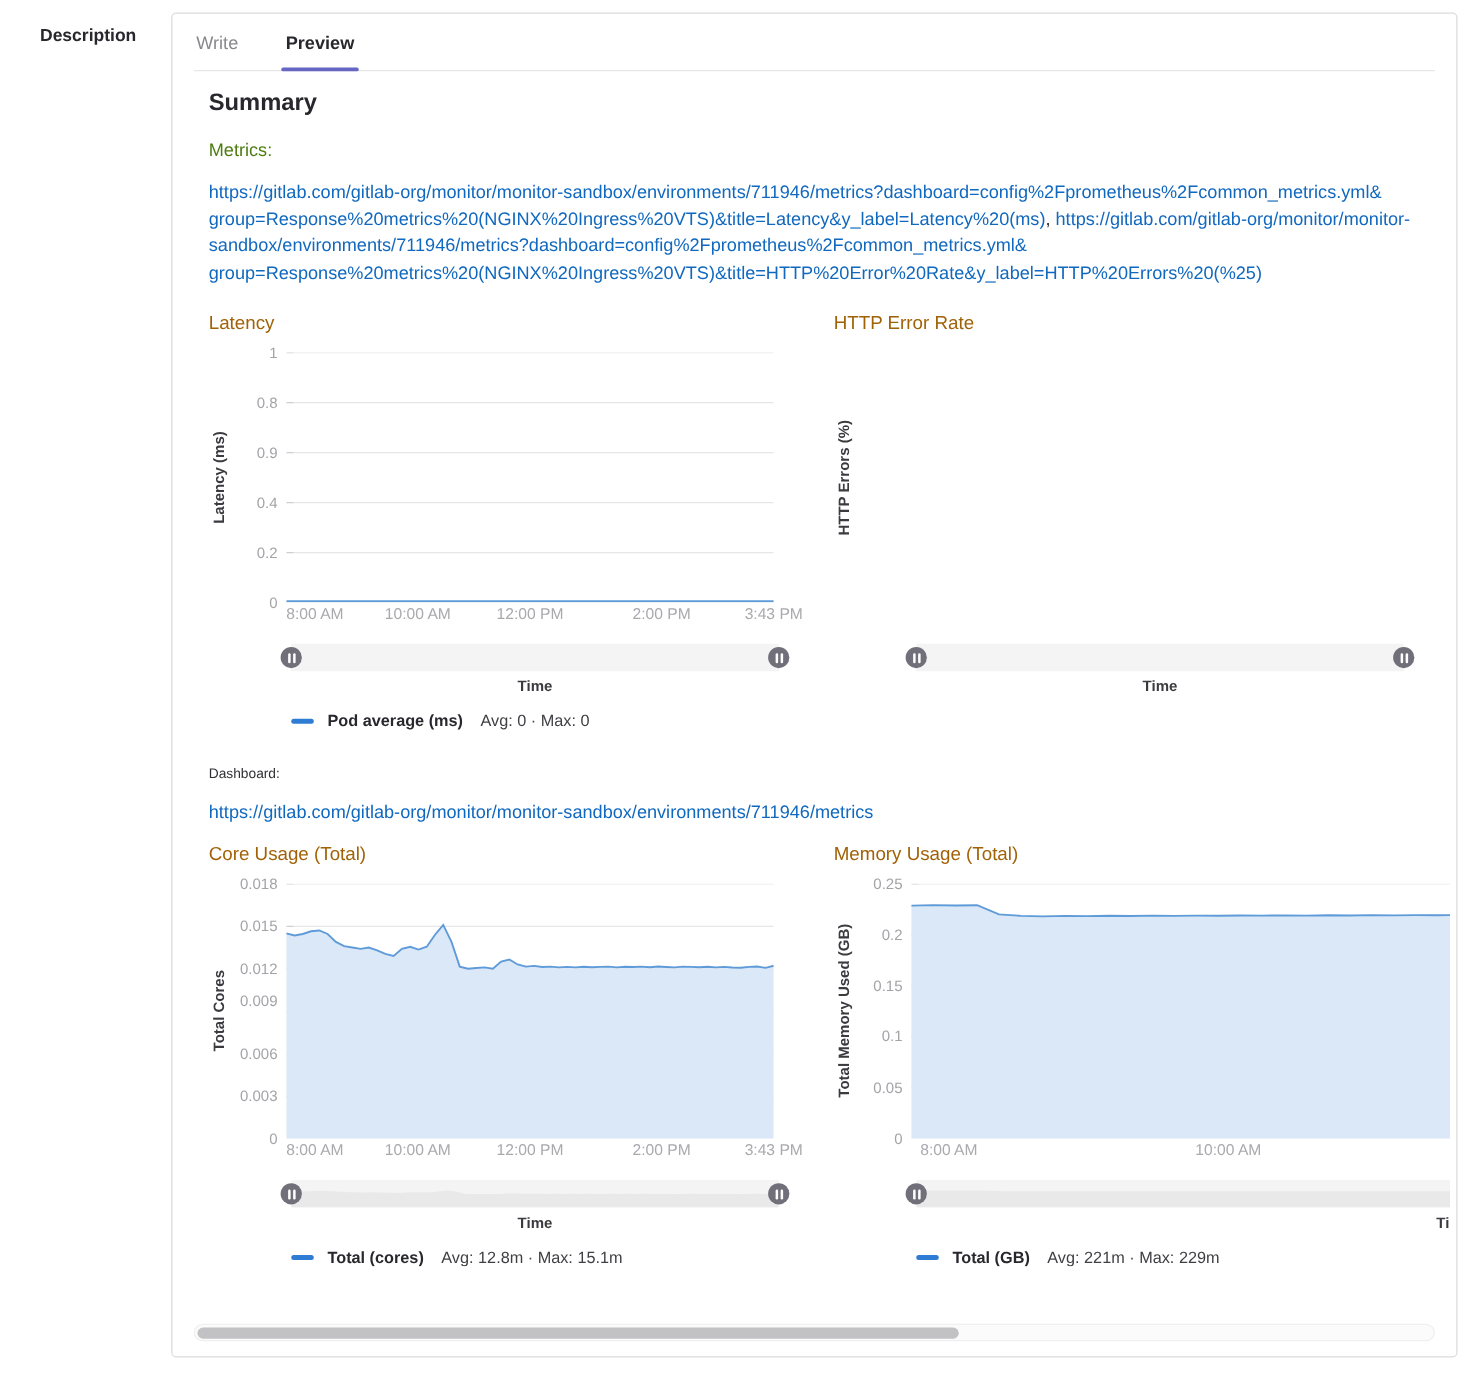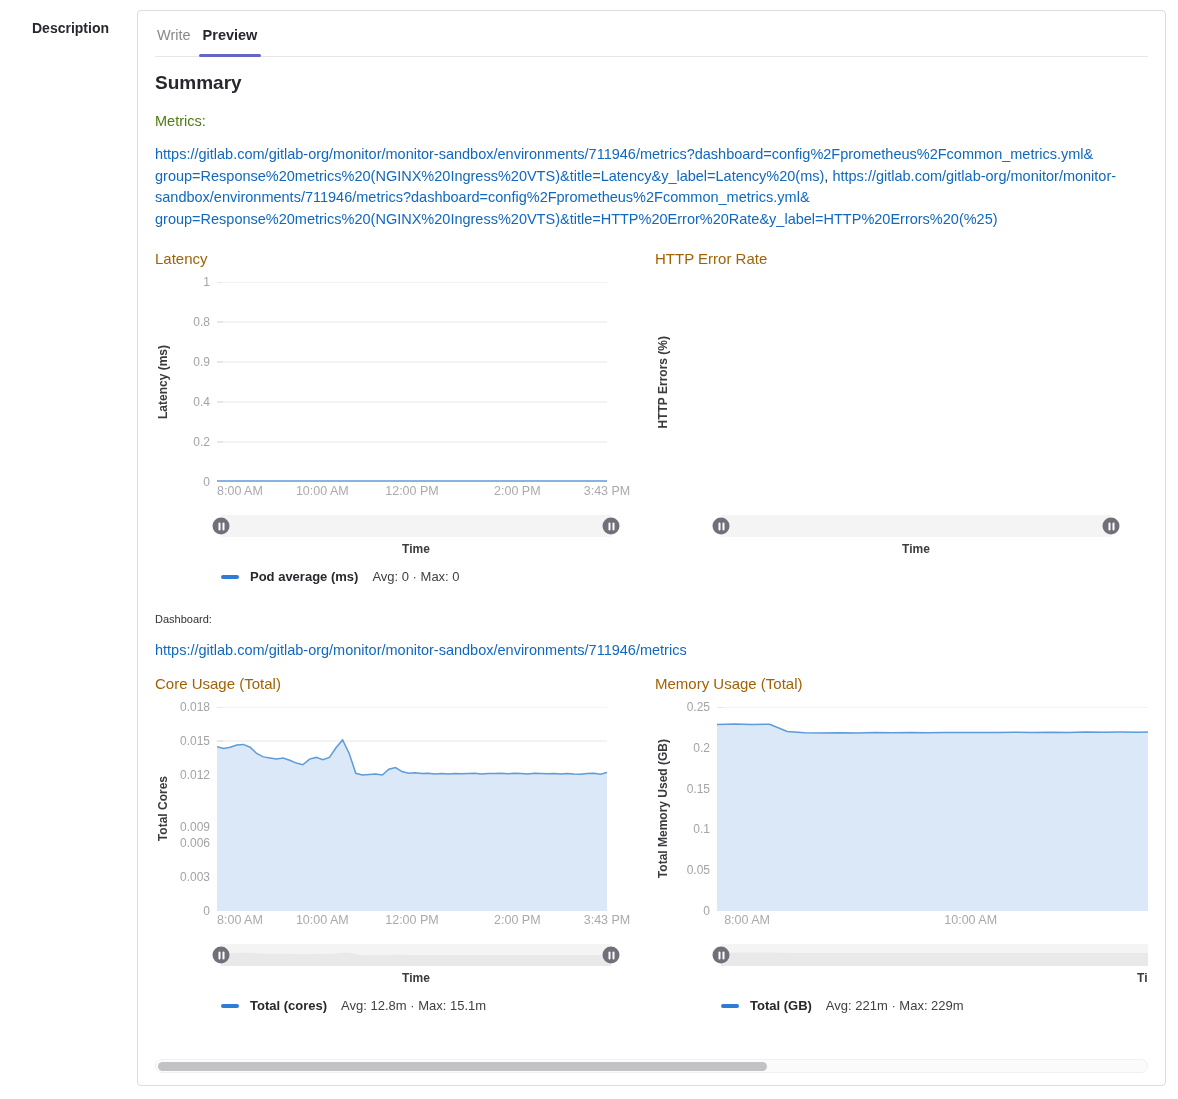--- a/index.html
+++ b/index.html
@@ -1,26 +1,26 @@
 <!DOCTYPE html>
 <html><head>
 <meta charset="utf-8">
 <style>
   * { box-sizing: border-box; margin: 0; padding: 0; }
   html,body { width:1178px; height:1099px; background:#ffffff;
     font-family:"Liberation Sans", sans-serif; color:#28272d; }
   .desc-label { position:absolute; left:32px; top:20px; font-size:14px; font-weight:700; color:#28272d; }
   .panel { position:absolute; left:137px; top:10px; width:1029px; height:1076px;
     border:1px solid #dcdcde; border-radius:4px; background:#fff; padding:8px 17px 0; overflow:hidden; }
-  .tabs { display:flex; gap:12px; padding:8px 2px 13px; border-bottom:1px solid #e7e7ea; }
+  .tabs { display:flex; gap:38px; padding:8px 2px 13px; border-bottom:1px solid #e7e7ea; }
   .tab { font-size:14.5px; color:#89888d; cursor:pointer; }
   .tab.active { color:#28272d; font-weight:700; position:relative; }
   .tab.active::after { content:''; position:absolute; left:-4px; right:-4px; bottom:-14px; height:3px;
     background:#6666c4; border-radius:3px; }
-  .doc { width:993px; overflow:hidden; position:relative; }
+  .doc { width:993px; overflow:hidden; position:relative;margin-left:12px; }
   .summary-title { font-size:19px; font-weight:700; margin-top:15px; color:#28272d; }
   .para { font-size:14.5px; margin-top:19px; color:#4d7c0f; }
   .links-block { margin-top:15px; font-size:14.5px; line-height:21.5px; }
   .links-block a, .link { color:#1068bf; text-decoration:none; cursor:pointer; word-break:break-all; }
   .charts-row { display:flex; margin-top:20px; }
   .col1 { width:500px; flex:none; }
   .chart { flex:none; }
   .chart-title { font-size:15px; font-weight:400; color:#a16207; margin-bottom:15px; }
   .chart-body { display:flex; }
   .ylab { width:16px; flex:none; display:flex; align-items:center; justify-content:center; }
@@ -166,21 +166,21 @@
         <div class="chart">
           <div class="chart-title">Core Usage (Total)</div>
           <div class="chart-body">
             <div class="ylab" style="height: 204px;">
                 <span>Total Cores</span>
               </div>
             <div class="yticks" style="height: 204px;">
                 <span style="top: 0px;">0.018</span>
                 <span style="top: 34px;">0.015</span>
                 <span style="top: 68px;">0.012</span>
-                <span style="top: 120px;">0.009</span>
+                <span style="top: 94px;">0.009</span>
                 <span style="top: 136px;">0.006</span>
                 <span style="top: 170px;">0.003</span>
                 <span style="top: 204px;">0</span>
               </div>
             <div class="plot" style="width: 390px; height: 204px;">
                 <svg width="390" height="204">
                   <line x1="0" y1="0" x2="6" y2="0" stroke="#cfcfd3" stroke-width="1"></line>
                   <line x1="6" y1="0" x2="390" y2="0" stroke="#e7e7e9" stroke-width="1"></line>
                   <line x1="0" y1="34" x2="6" y2="34" stroke="#cfcfd3" stroke-width="1"></line>
                   <line x1="6" y1="34" x2="390" y2="34" stroke="#e7e7e9" stroke-width="1"></line>

